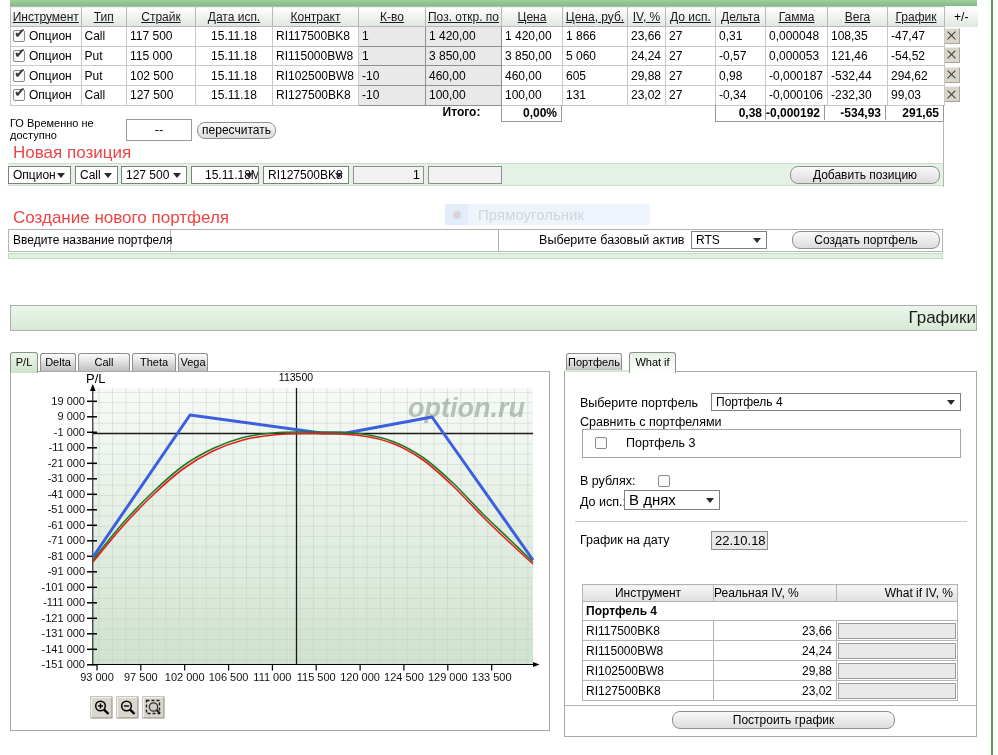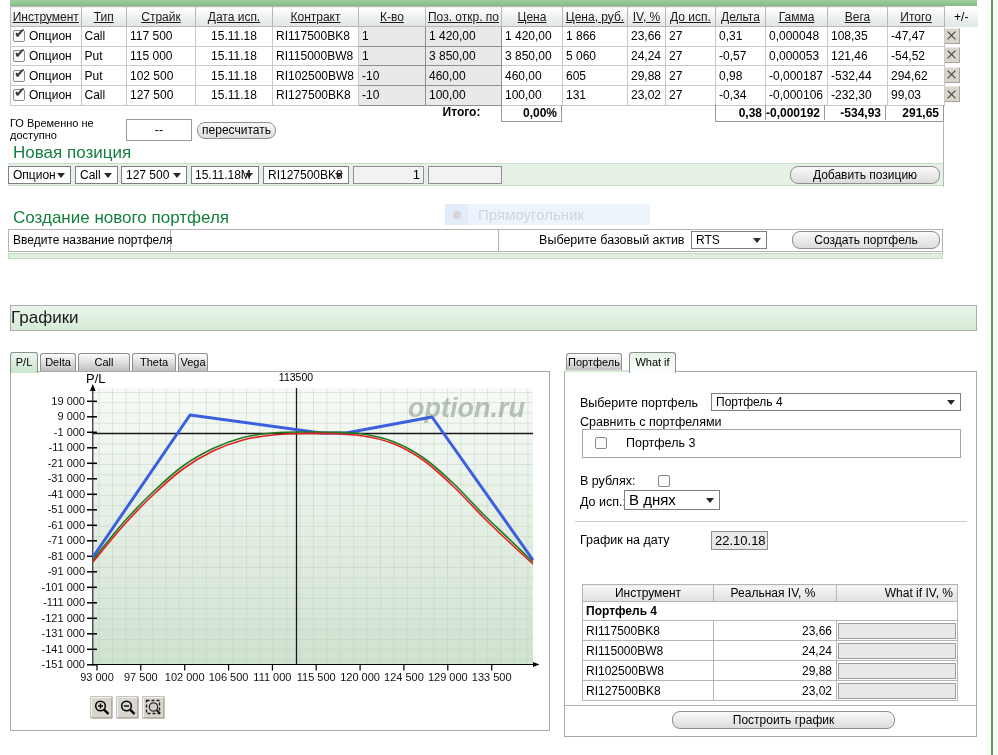--- a/index.html
+++ b/index.html
@@ -18,21 +18,21 @@
 .cb{display:inline-block;width:12px;height:12px;border:1px solid #8a8a8a;border-radius:2px;background:#fbfbfb;position:relative;vertical-align:-2px;margin:0 4px 0 1px}
 .cb.ck:after{content:"✔";position:absolute;left:0px;top:-6px;font-size:14px;color:#3a3a3a}
 .xbtn{display:block;width:16px;height:16px;margin:1px 0 2.6px -1.5px;background:#d9d5cb;border:1px solid;border-color:#edebe5 #a8a49a #a8a49a #edebe5;position:relative}
 .xbtn:before,.xbtn:after{content:"";position:absolute;left:1.5px;top:6.2px;width:11px;height:1.2px;background:#3c3c3c}
 .xbtn:before{transform:rotate(45deg)}
 .xbtn:after{transform:rotate(-45deg)}
 .btn{position:absolute;background:linear-gradient(#f9f9f9,#dcdcdc);border:1px solid #8f8f8f;border-radius:8px;text-align:center;font-size:12px;color:#000}
 .sel{position:absolute;background:#fff;border:1px solid #7f7f7f;font-size:12px;padding:0 13px 0 4px;overflow:hidden;white-space:nowrap}
 .sel:after{content:"";position:absolute;right:5px;top:50%;margin-top:-2px;border-left:4px solid transparent;border-right:4px solid transparent;border-top:5px solid #2a2a2a}
 .inp{position:absolute;background:#f2f2f2;border:1px solid #8f8f8f;font-size:13px;padding:0 3px}
-h2{position:absolute;font-size:17px;font-weight:normal;color:#15803d}
+h2{position:absolute;font-size:17px;font-weight:normal;color:#ef4444}
 .tab{position:absolute;border:1px solid #8e8e8e;border-bottom:none;border-radius:3px 3px 0 0;background:linear-gradient(#fdfdfd,#bfbfbf);font-size:11px;overflow:hidden;text-align:center;line-height:17px;top:353px;height:18px;z-index:2}
 .panel{position:absolute;border:1px solid #a8a8a8;background:#fff}
 </style></head>
 <body>
 <div class="abs greenbar"></div>
 
 <table class="main">
 <colgroup>
       <col style="width:70.5px">
       <col style="width:45.5px">
@@ -60,21 +60,21 @@
         <th><span>Контракт</span></th>
         <th><span>К-во</span></th>
         <th><span>Поз. откр. по</span></th>
         <th><span>Цена</span></th>
         <th><span>Цена, руб.</span></th>
         <th><span>IV, %</span></th>
         <th><span>До исп.</span></th>
         <th><span>Дельта</span></th>
         <th><span>Гамма</span></th>
         <th><span>Вега</span></th>
-        <th><span>Итого</span></th>
+        <th><span>График</span></th>
         <th class="x">+/-</th>
       </tr>
 <tr>
         <td class="f"><span class="cb ck"></span>Опцион</td>
         <td>Call</td>
         <td class="r">117 500</td>
         <td class="c">15.11.18</td>
         <td>RI117500BK8</td>
         <td class="g r">1</td>
         <td class="g r">1 420,00</td>
@@ -165,39 +165,39 @@
 
 <div class="abs" style="left:10px;top:117px;width:120px;font-size:11px;line-height:12px">ГО Временно не доступно</div>
 <div class="abs" style="left:126px;top:119px;width:66px;height:22px;border:1px solid #9a9a9a;text-align:center;line-height:20px">--</div>
 <div class="btn" style="left:197px;top:122px;width:79px;height:17px;line-height:15px">пересчитать</div>
 <h2 style="left:13px;top:143px">Новая позиция</h2>
 
 <div class="abs" style="left:8px;top:163px;width:935px;height:23px;background:#e6f1e6;border-top:1px solid #cbdfcb;border-bottom:1px solid #cbdfcb"></div>
 <div class="sel" style="left:8px;top:166px;width:63px;height:18px;line-height:16px">Опцион</div>
 <div class="sel" style="left:75px;top:166px;width:43px;height:18px;line-height:16px">Call</div>
 <div class="sel" style="left:121px;top:166px;width:66px;height:18px;line-height:16px">127 500</div>
-<div class="sel" style="left:191px;top:166px;width:68px;height:18px;line-height:16px;padding-left:3px">15.11.18M</div>
+<div class="sel" style="left:191px;top:166px;width:68px;height:18px;line-height:16px;padding-left:13px">15.11.18M</div>
 <div class="sel" style="left:263px;top:166px;width:86px;height:18px;line-height:16px">RI127500BK8</div>
 <div class="inp" style="left:353px;top:166px;width:71px;height:18px;line-height:16px;text-align:right">1</div>
 <div class="inp" style="left:428px;top:166px;width:74px;height:18px;line-height:16px"></div>
 <div class="btn" style="left:790px;top:166px;width:150px;height:18px;line-height:16px">Добавить позицию</div>
 
 <h2 style="left:13px;top:208px">Создание нового портфеля</h2>
 <div class="abs" style="left:445px;top:204px;width:205px;height:21px;background:#edf4fc"></div>
 <div class="abs" style="left:445px;top:204px;width:23px;height:21px;background:#e3edfa"></div>
 <div class="abs" style="left:453px;top:211px;width:8px;height:8px;border-radius:50%;background:#dad3d8"></div>
 <div class="abs" style="left:478px;top:206px;font-size:15px;color:#d3d6da">Прямоугольник</div>
 <div class="abs" style="left:8px;top:229px;width:935px;height:23px;border:1px solid #b3b3b3"></div>
 <div class="abs" style="left:8px;top:229px;width:163px;height:23px;border:1px solid #b3b3b3;line-height:21px;padding-left:4px;font-size:12px;white-space:nowrap">Введите название портфеля</div>
 <div class="abs" style="left:498px;top:229px;width:190px;height:23px;border-left:1px solid #b3b3b3;line-height:22px;text-align:right;font-size:12.5px;white-space:nowrap">Выберите базовый актив&nbsp;</div>
 <div class="sel" style="left:691px;top:231px;width:76px;height:18px;line-height:16px">RTS</div>
 <div class="btn" style="left:792px;top:231px;width:148px;height:18px;line-height:16px">Создать портфель</div>
 <div class="abs" style="left:8px;top:253px;width:935px;height:6px;background:#dff0df;border:1px solid #c2dcc2"></div>
 
-<div class="abs" style="left:10px;top:305px;width:967px;height:26px;border:1px solid #adadad;background:linear-gradient(#ebf5eb,#d6ead6);text-align:left;line-height:24px;font-size:17px;color:#1a1a1a">Графики</div>
+<div class="abs" style="left:10px;top:305px;width:967px;height:26px;border:1px solid #adadad;background:linear-gradient(#ebf5eb,#d6ead6);text-align:right;line-height:24px;font-size:17px;color:#1a1a1a">Графики</div>
 
 <div class="tab" style="left:10px;top:352px;width:28px;height:21px;background:linear-gradient(#eef6ee,#cbe4cb);line-height:19px;z-index:3">P/L</div>
 <div class="tab" style="left:40px;width:36px">Delta</div>
 <div class="tab" style="left:78px;width:52px">Call</div>
 <div class="tab" style="left:132px;width:44px">Theta</div>
 <div class="tab" style="left:178px;width:30px">Vega</div>
 
 <div class="panel" style="left:10px;top:371px;width:540px;height:360px"></div>
 <div class="abs" style="left:86px;top:371px;font-size:13px;z-index:2">P/L</div>
 <div class="abs" style="left:271px;top:371px;width:50px;text-align:center;font-size:10.5px;z-index:2">113500</div>
@@ -333,21 +333,21 @@
 
 <table class="abs" style="left:582px;top:584px;border-collapse:collapse;table-layout:fixed;width:375px;font-size:12px" cellspacing="0">
 <colgroup>
       <col style="width:131px">
       <col style="width:123px">
       <col style="width:121px">
     </colgroup>
 <tbody>
       <tr>
         <th style="height:17px;font-weight:normal;background:linear-gradient(#f7f7f7,#e0e0e0);border:1px solid #b5b5b5">Инструмент</th>
-        <th style="font-weight:normal;background:linear-gradient(#f7f7f7,#e0e0e0);border:1px solid #b5b5b5;text-align:center;padding-right:4px">Реальная IV, %</th>
+        <th style="font-weight:normal;background:linear-gradient(#f7f7f7,#e0e0e0);border:1px solid #b5b5b5;text-align:left;padding-right:4px">Реальная IV, %</th>
         <th style="font-weight:normal;background:linear-gradient(#f7f7f7,#e0e0e0);border:1px solid #b5b5b5;text-align:right;padding-right:4px">What if IV, %</th>
       </tr>
 <tr>
         <td colspan="3" style="height:19px;border:1px solid #b5b5b5;font-weight:bold;padding-left:3px">Портфель 4</td>
       </tr>
 <tr>
         <td style="height:20px;border:1px solid #b5b5b5;padding-left:3px">RI117500BK8</td>
         <td style="border:1px solid #b5b5b5;text-align:right;padding-right:4px">23,66</td>
         <td style="border:1px solid #b5b5b5">
           <div style="height:16px;margin:1px;background:#e9e9e9;border:1px solid #9b9b9b"></div>

